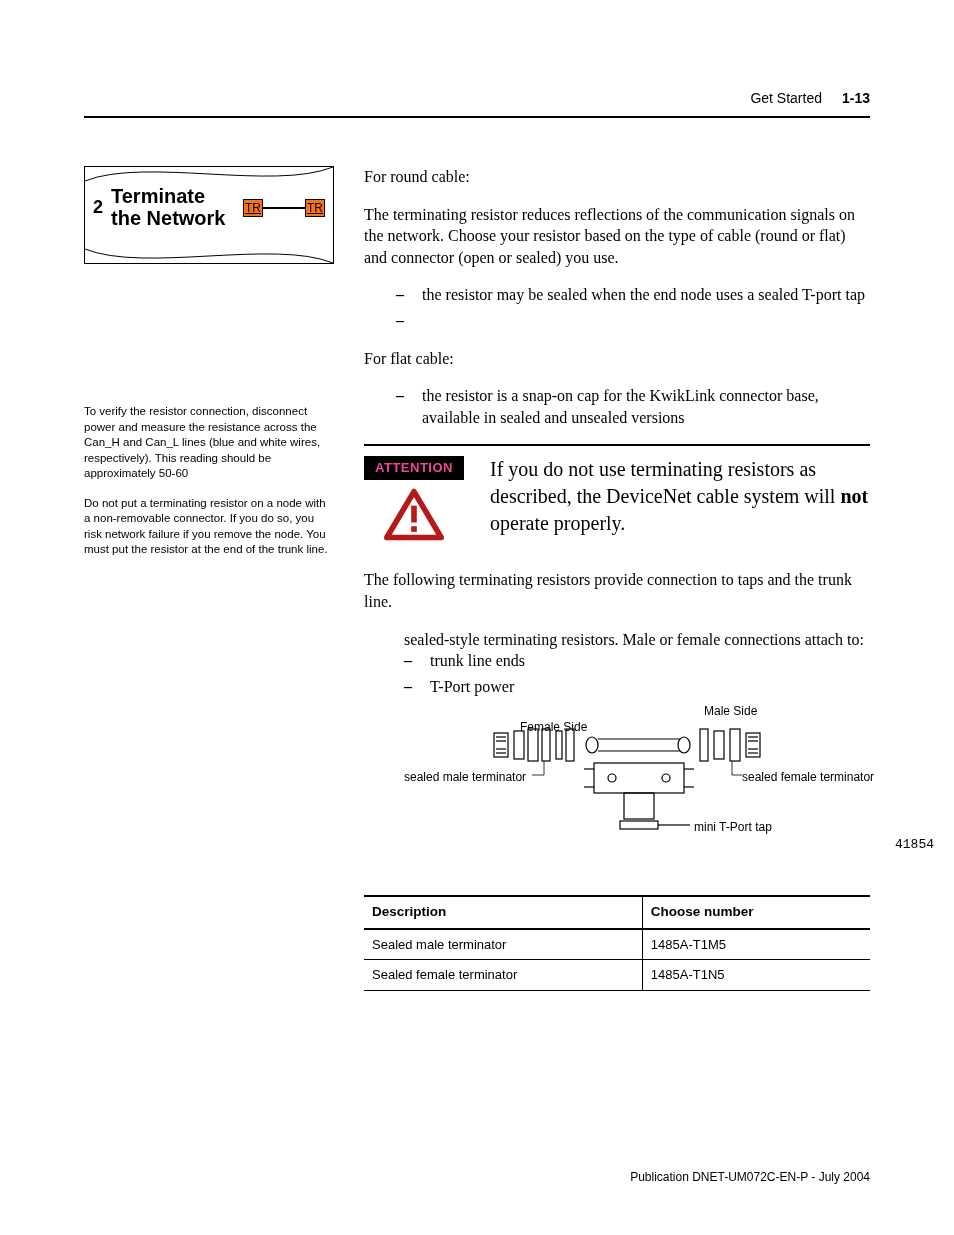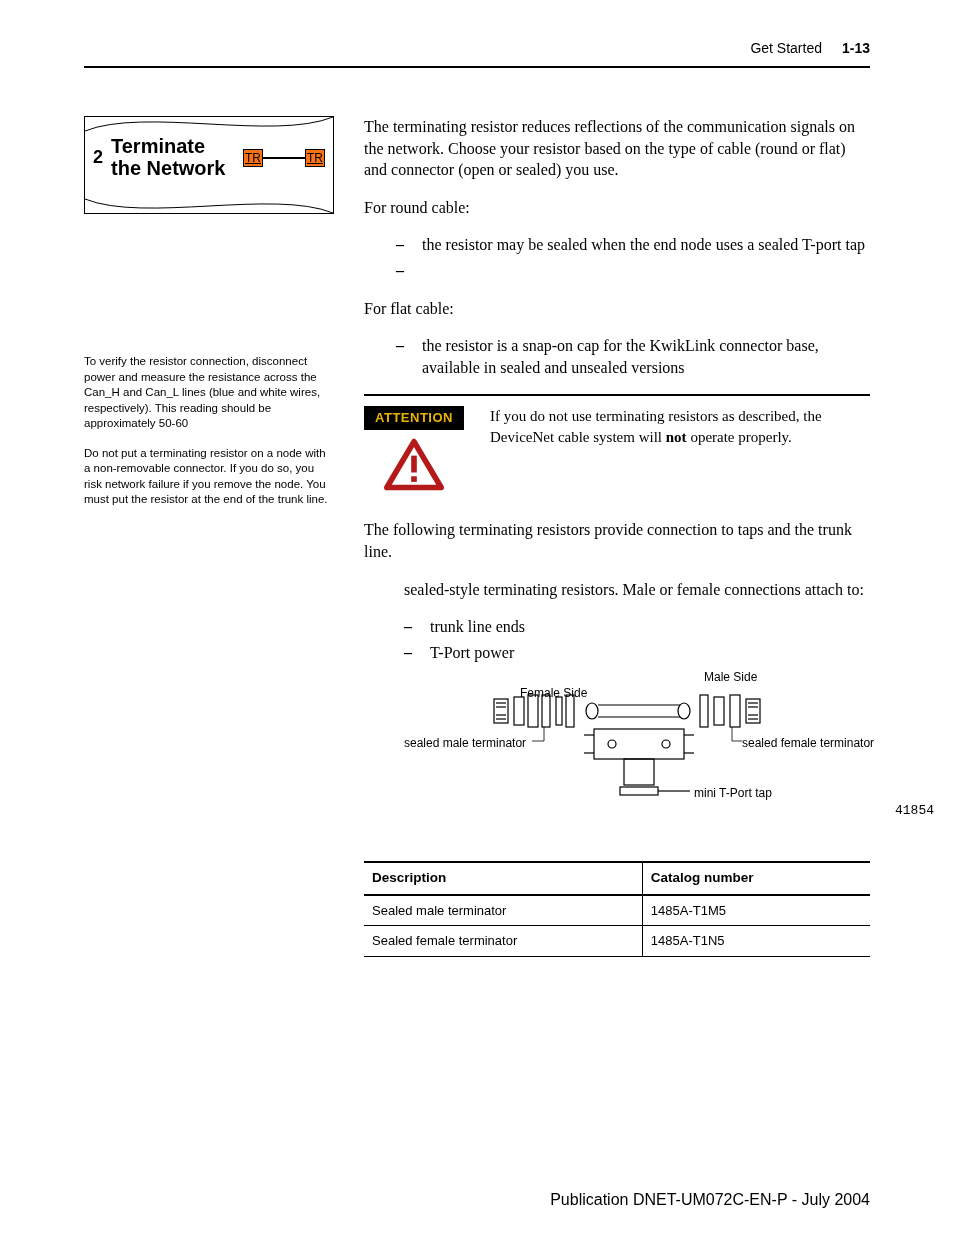--- a/index.html
+++ b/index.html
@@ -8,21 +8,21 @@
     padding: 0;
     background: #fff;
     font-family: Garamond, "Times New Roman", serif;
     color: #000;
   }
   .page {
     width: 954px;
     height: 1235px;
     position: relative;
     box-sizing: border-box;
-    padding: 40px 84px 40px 84px;
+    padding: 90px 84px 40px 84px;
   }
   .header {
     display: flex;
     justify-content: flex-end;
     align-items: baseline;
     font-family: "Helvetica Neue", Helvetica, Arial, sans-serif;
     font-size: 14px;
     padding-bottom: 10px;
     border-bottom: 2px solid #000;
     margin-bottom: 48px;
@@ -125,33 +125,33 @@
     gap: 26px;
   }
   .attention-left {
     width: 100px;
     flex: 0 0 100px;
     text-align: center;
   }
   .attention-label {
     font-family: "Helvetica Neue", Helvetica, Arial, sans-serif;
     background: #000;
-    color: #eab308;
+    color: #ec4899;
     font-weight: 700;
     font-size: 13px;
     padding: 3px 0;
     letter-spacing: 0.5px;
   }
   .attention-tri {
     margin: 8px auto 0;
     width: 60px; height: 54px;
   }
-  .attention-text { flex: 1; font-size: 15px; }
-
-  .bullet-block { padding-left: 40px; margin-bottom: 16px; }
+  .attention-text { flex: 1; font-size: 20px; }
+
+  .bullet-block { padding-left: 40px; }
   .bullet-dash { padding-left: 40px; }
   .bullet-dash .dash-row { display:flex; gap:12px; margin-bottom:4px; }
 
   .figure {
     position: relative;
     height: 150px;
     margin: 6px 0 8px 120px;
     font-family: "Helvetica Neue", Helvetica, Arial, sans-serif;
     font-size: 12px;
   }
@@ -183,23 +183,23 @@
   table.catalog tbody td {
     border-bottom: 1px solid #000;
     font-size: 13px;
   }
   table.catalog col.c1 { width: 55%; }
   table.catalog th+th, table.catalog td+td { border-left: 1px solid #000; }
 
   .footer {
     position: absolute;
     right: 84px;
-    bottom: 26px;
-    font-family: "Helvetica Neue", Helvetica, Arial, sans-serif;
-    font-size: 16px;
+    bottom: 51px;
+    font-family: "Helvetica Neue", Helvetica, Arial, sans-serif;
+    font-size: 12px;
   }
 </style>
 </head>
 <body>
 
 <div class="page">
 
   <div class="header">
     <span class="section">Get Started</span>
     <span class="pgnum">1-13</span>
@@ -225,23 +225,23 @@
           <path d="M0,18 C60,-6 190,28 250,4" stroke="#000" stroke-width="1" fill="#fff"></path>
         </svg>
       </div>
 
       <div class="side-note">To verify the resistor connection, disconnect power and measure the resistance across the Can_H and Can_L lines (blue and white wires, respectively). This reading should be approximately 50-60</div>
       <div class="side-note">Do not put a terminating resistor on a node with a non-removable connector. If you do so, you risk network failure if you remove the node. You must put the resistor at the end of the trunk line.</div>
     </div>
 
     <div class="maincol">
 
+      <div class="para">For round cable:</div>
+
       <div class="para">The terminating resistor reduces reflections of the communication signals on the network. Choose your resistor based on the type of cable (round or flat) and connector (open or sealed) you use.</div>
-
-      <div class="para">For round cable:</div>
       <div class="sublist">
         <div class="dash-row">
           <div class="dash">–</div>
           <div>the resistor may be sealed when the end node uses a sealed T-port tap</div>
         </div>
         <div class="dash-row">
           <div class="dash">–</div>
         </div>
       </div>
 
@@ -346,21 +346,21 @@
       </div>
 
       <table class="catalog">
         <colgroup>
             <col class="c1">
             <col>
           </colgroup>
         <thead>
           <tr>
             <th>Description</th>
-            <th>Catalog number</th>
+            <th>Choose number</th>
           </tr>
         </thead>
         <tbody>
           <tr>
             <td>Sealed male terminator</td>
             <td>1485A-T1M5</td>
           </tr>
           <tr>
             <td>Sealed female terminator</td>
             <td>1485A-T1N5</td>

